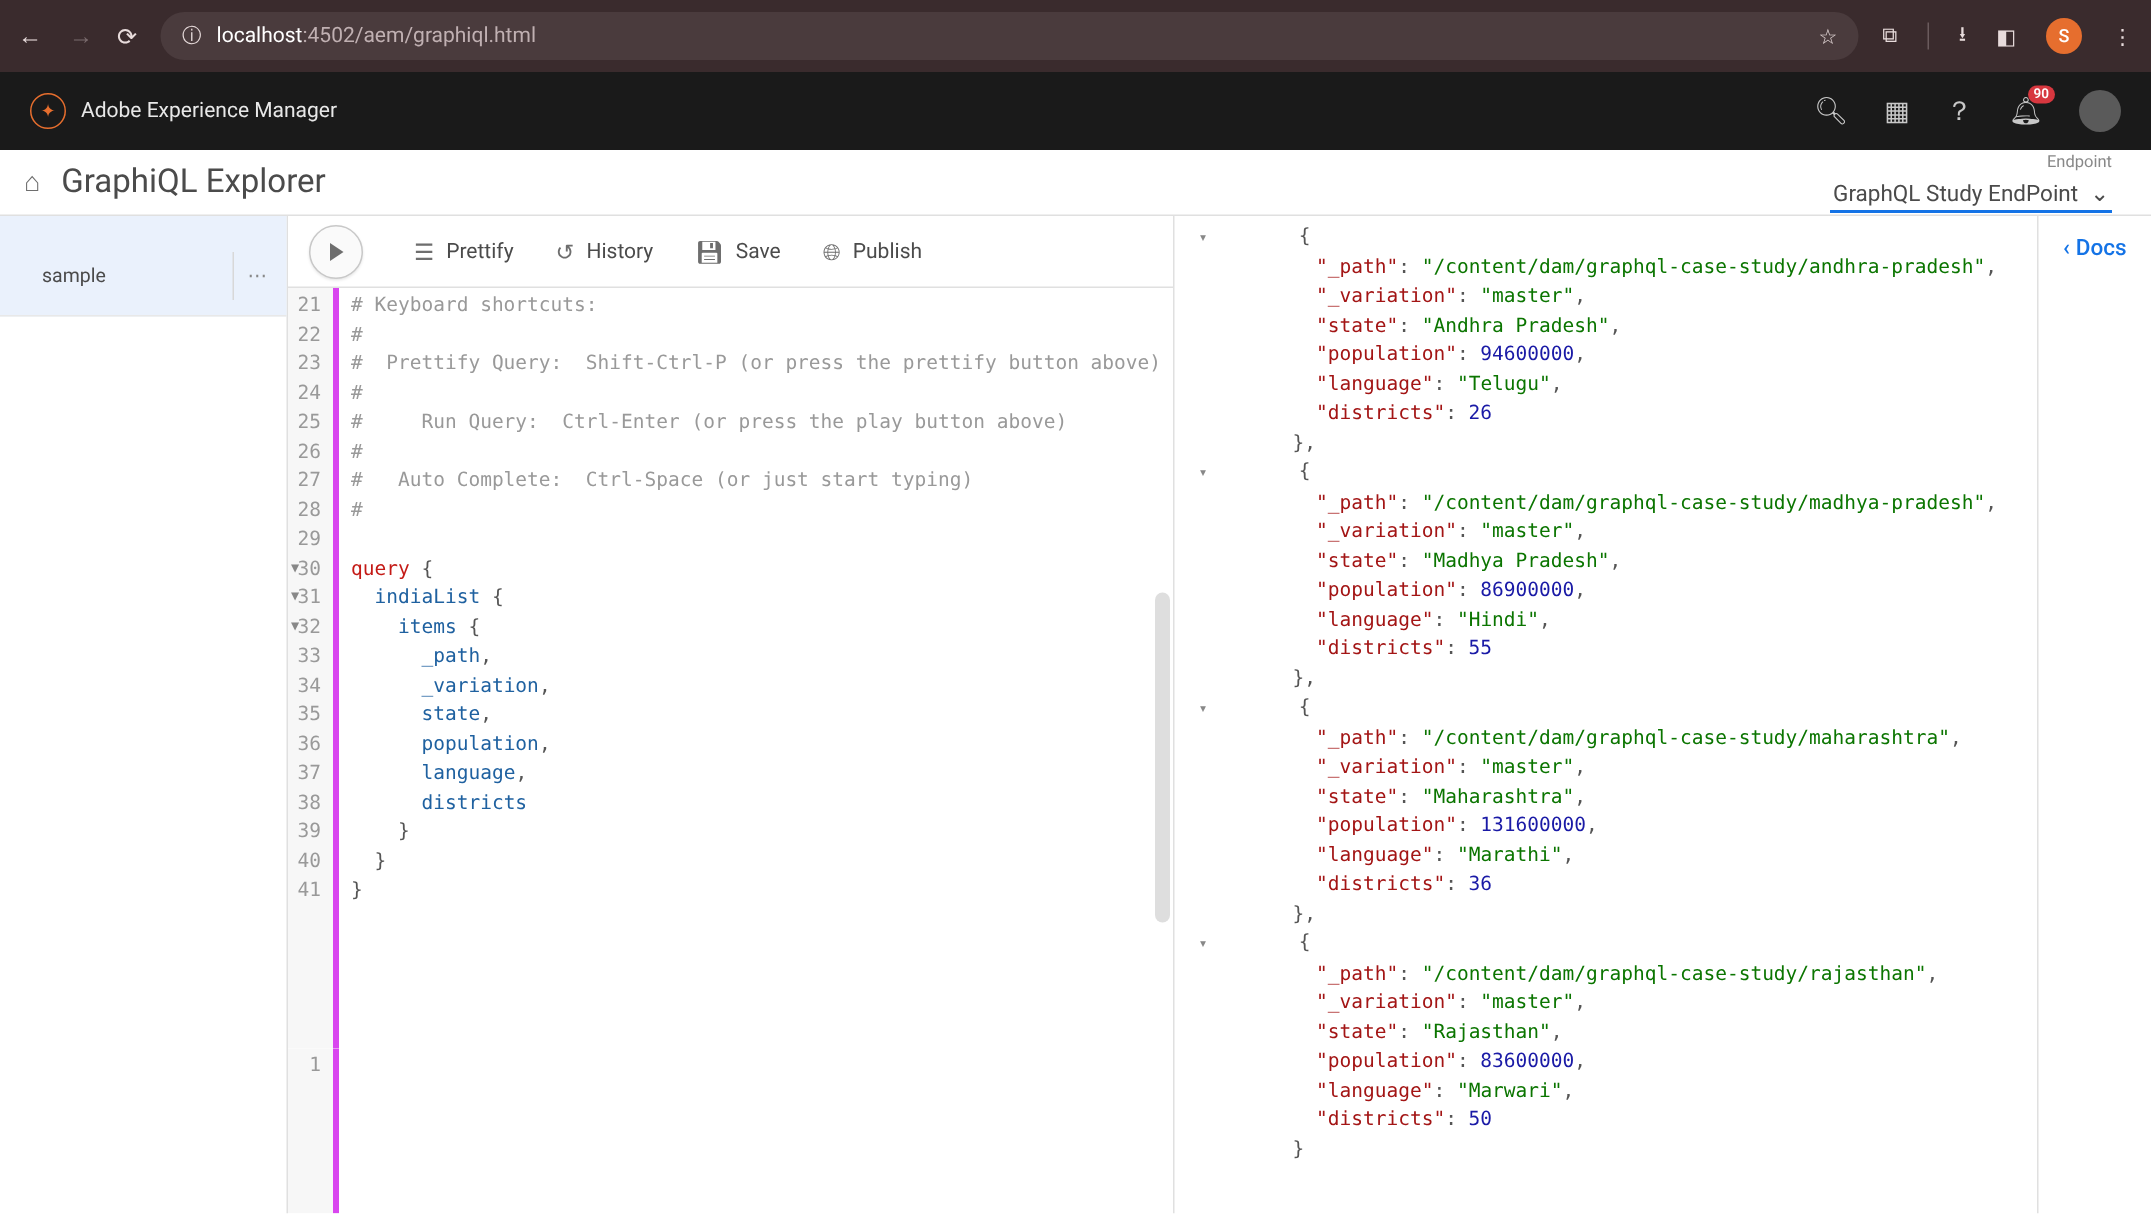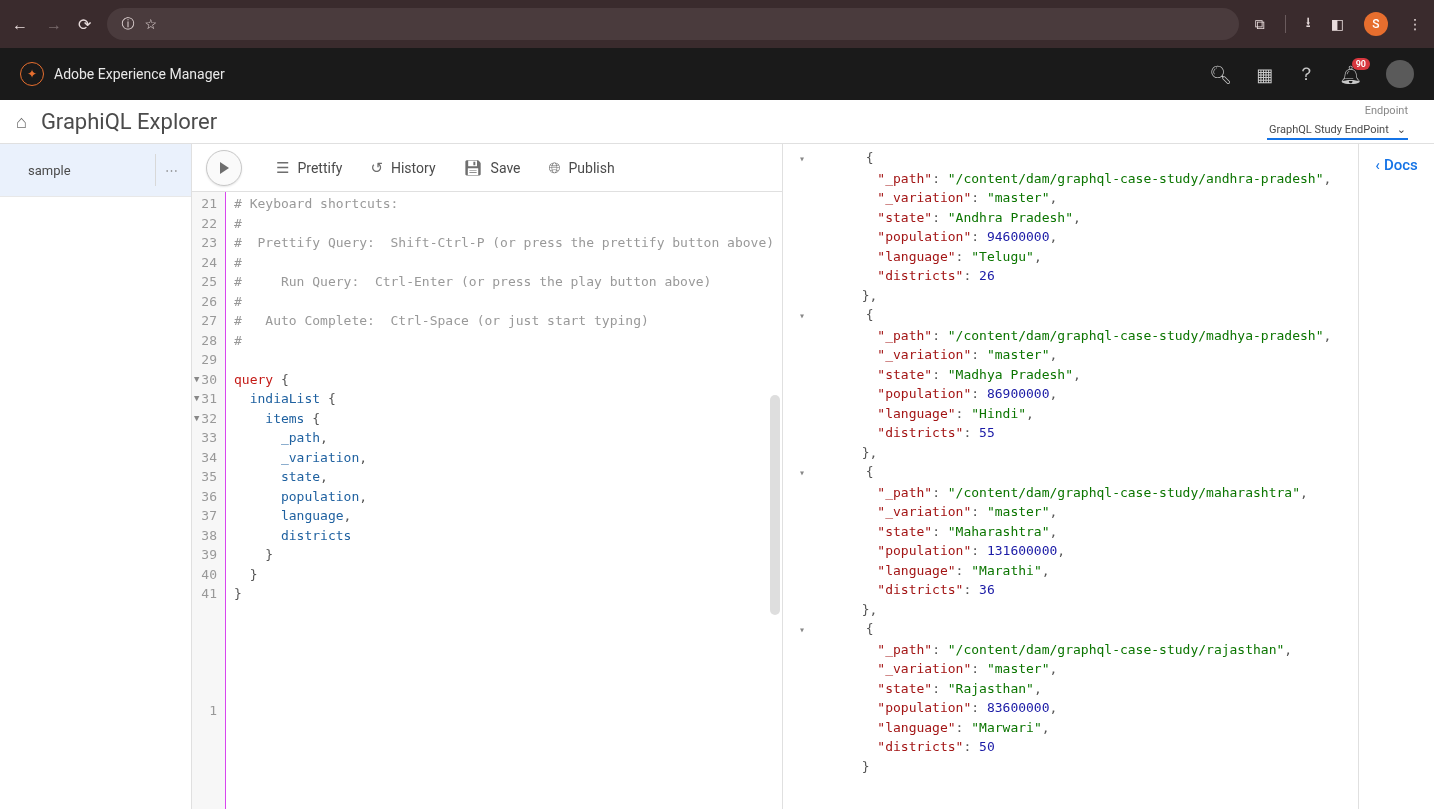--- a/index.html
+++ b/index.html
@@ -29,43 +29,43 @@
   .badge-num { position:absolute; top:-6px; right:-8px; background:#d7373f; color:#fff; font-size:9px; border-radius:8px; padding:1px 4px; font-weight:600; }
   .aem-avatar { width:28px; height:28px; border-radius:50%; background:#5a5a5a; }
   
   
   .page-header { height: 44px; border-bottom: 1px solid #e0e0e0; display:flex; align-items:center; padding: 0 16px; justify-content: space-between; }
   .page-title-wrap { display:flex; align-items:center; gap:14px; }
   .home-icon { font-size:18px; color:#6e6e6e; }
   .page-title { font-size:22px; font-weight:400; color:#4b4b4b; }
   .endpoint-wrap { display:flex; flex-direction:column; align-items:flex-end; gap:2px; font-size:12px; color:#6e6e6e; padding-right:10px; }
   .endpoint-label { font-size:11px; color:#888; }
-  .endpoint-val { font-size:11px; color:#4b4b4b; display:flex; align-items:center; gap:8px; border-bottom:2px solid #1473e6; padding:4px 2px 2px; }
+  .endpoint-val { font-size:15px; color:#4b4b4b; display:flex; align-items:center; gap:8px; border-bottom:2px solid #1473e6; padding:4px 2px 2px; }
   
   
   .main { display:flex; height: calc(100vh - 48px - 52px - 44px); }
   
   
   .sidebar { width: 192px; border-right: 1px solid #e0e0e0; display:flex; flex-direction:column; }
   .sidebar-head { height:48px; display:flex; align-items:center; justify-content:space-between; padding:0 14px; border-bottom:1px solid #e0e0e0; font-weight:600; font-size:14px; color:#4b4b4b; }
   .plus { font-size:18px; color:#6e6e6e; cursor:pointer; }
-  .pq-row { display:flex; align-items:center; justify-content:space-between; padding: 10px 4px 10px 28px; background:#eaf1fc; font-size:13px; color:#4b4b4b; border-bottom:1px solid #e8e8e8; }
+  .pq-row { display:flex; align-items:center; justify-content:space-between; padding: 24px 4px 10px 28px; background:#eaf1fc; font-size:13px; color:#4b4b4b; border-bottom:1px solid #e8e8e8; }
   .pq-more { width:32px; height:32px; display:flex; align-items:center; justify-content:center; color:#888; border-left:1px solid #d8d8d8; }
   
   
   .center { flex:1; display:flex; flex-direction:column; border-right: 1px solid #e0e0e0; position:relative; }
   .toolbar { height:48px; border-bottom:1px solid #e0e0e0; display:flex; align-items:center; gap:8px; padding:0 14px; }
   .run-btn { width:36px; height:36px; border-radius:50%; border:1px solid #c8c8c8; background:#fafafa; display:flex; align-items:center; justify-content:center; box-shadow:0 1px 2px rgba(0,0,0,.1); margin-right:16px; }
   .run-btn svg { fill:#6e6e6e; }
   .tb-btn { display:flex; align-items:center; gap:8px; padding:6px 10px; font-size:14px; color:#4b4b4b; cursor:pointer; border-radius:4px; }
   .tb-btn .ic { font-size:15px; color:#6e6e6e; }
   
   .editor-split { flex:1; display:flex; flex-direction:column; overflow:hidden; }
   .query-editor { flex:1; display:flex; font-family: 'Menlo','Consolas',monospace; font-size:13px; line-height:19.5px; overflow:hidden; position:relative; }
-  .gutter { background:#f7f7f7; color:#999; text-align:right; padding: 2px 8px 2px 4px; user-select:none; border-right:1px solid #d946ef; min-width:34px; }
+  .gutter { background:#f7f7f7; color:#999; text-align:right; padding: 2px 8px 2px 4px; user-select:none; border-right:4px solid #d946ef; min-width:34px; }
   .code { padding: 2px 8px; white-space:pre; flex:1; color:#555; overflow:auto; }
   .kw { color:#c41a16; }
   .fld { color:#1f61a0; }
   .cm { color:#999; }
   
   .scroll-stub { position:absolute; right:2px; top:40%; width:10px; height:220px; background:#c8c8c8; border-radius:5px; opacity:.6; }
   
   .vars-head { border-top:1px solid #e0e0e0; padding:10px 18px; font-size:12px; font-weight:700; letter-spacing:.5px; color:#555; background:#fdfdfd; }
   .vars-editor { display:flex; font-family:'Menlo','Consolas',monospace; font-size:13px; line-height:19px; height:110px; }
   
@@ -87,20 +87,21 @@
 <body>
 
 <div class="browser-bar">
   <div class="nav-arrows">
     <span>←</span>
     <span class="disabled">→</span>
   </div>
   <span class="reload">⟳</span>
   <div class="url-bar">
     <span class="url-icon">ⓘ</span>
+    <span class="url-text"><span class="url-host">localhost</span><span class="url-path">:4502/aem/graphiql.html</span></span>
     <span>☆</span>
   </div>
   <div class="ext-icons">
     <span>⧉</span>
     <span class="ext-divider"></span>
     <span>⭳</span>
     <span>◧</span>
     <span class="avatar-s">S</span>
     <span>⋮</span>
   </div>

